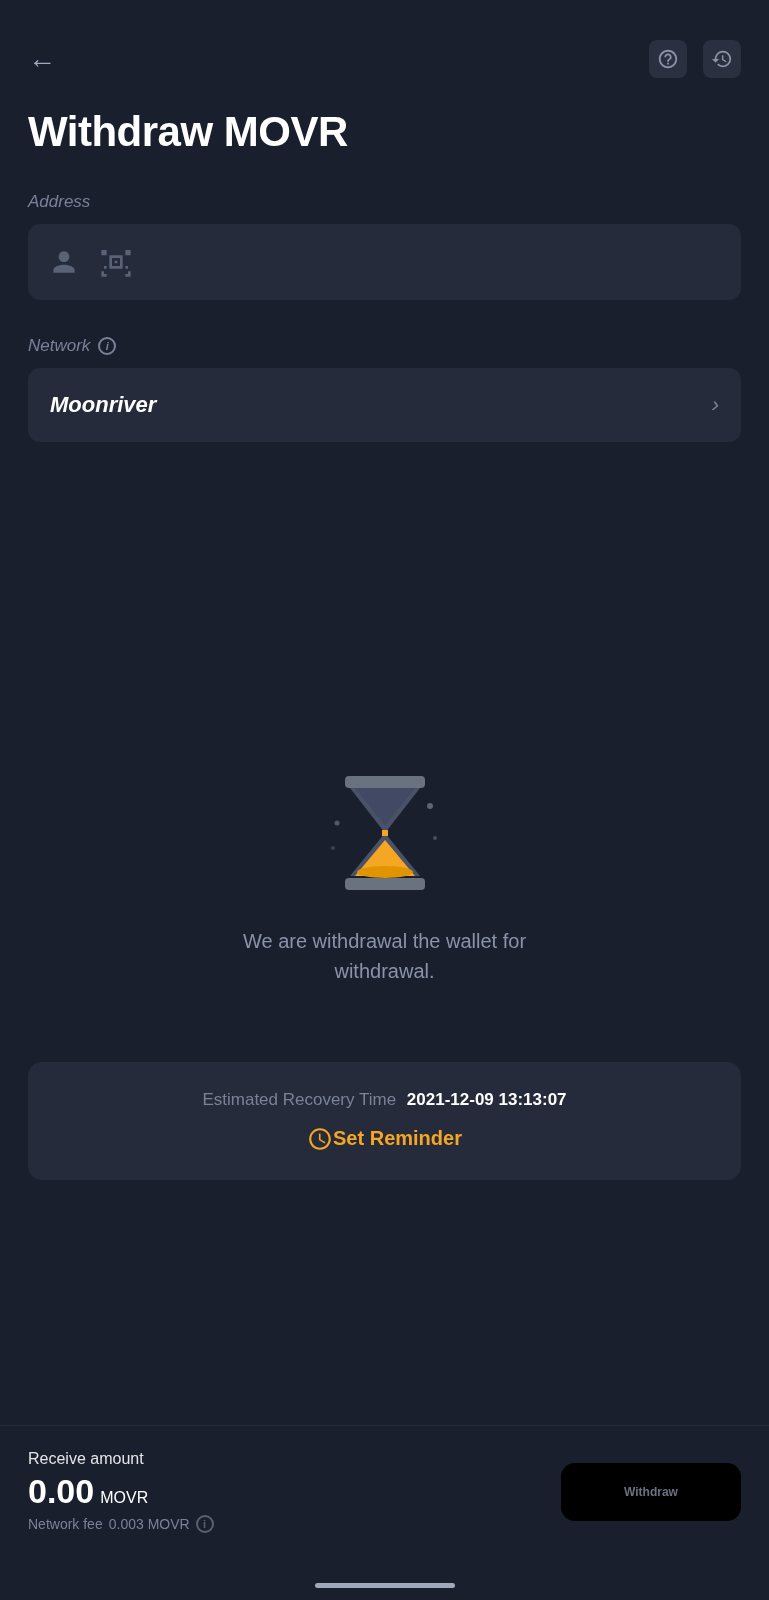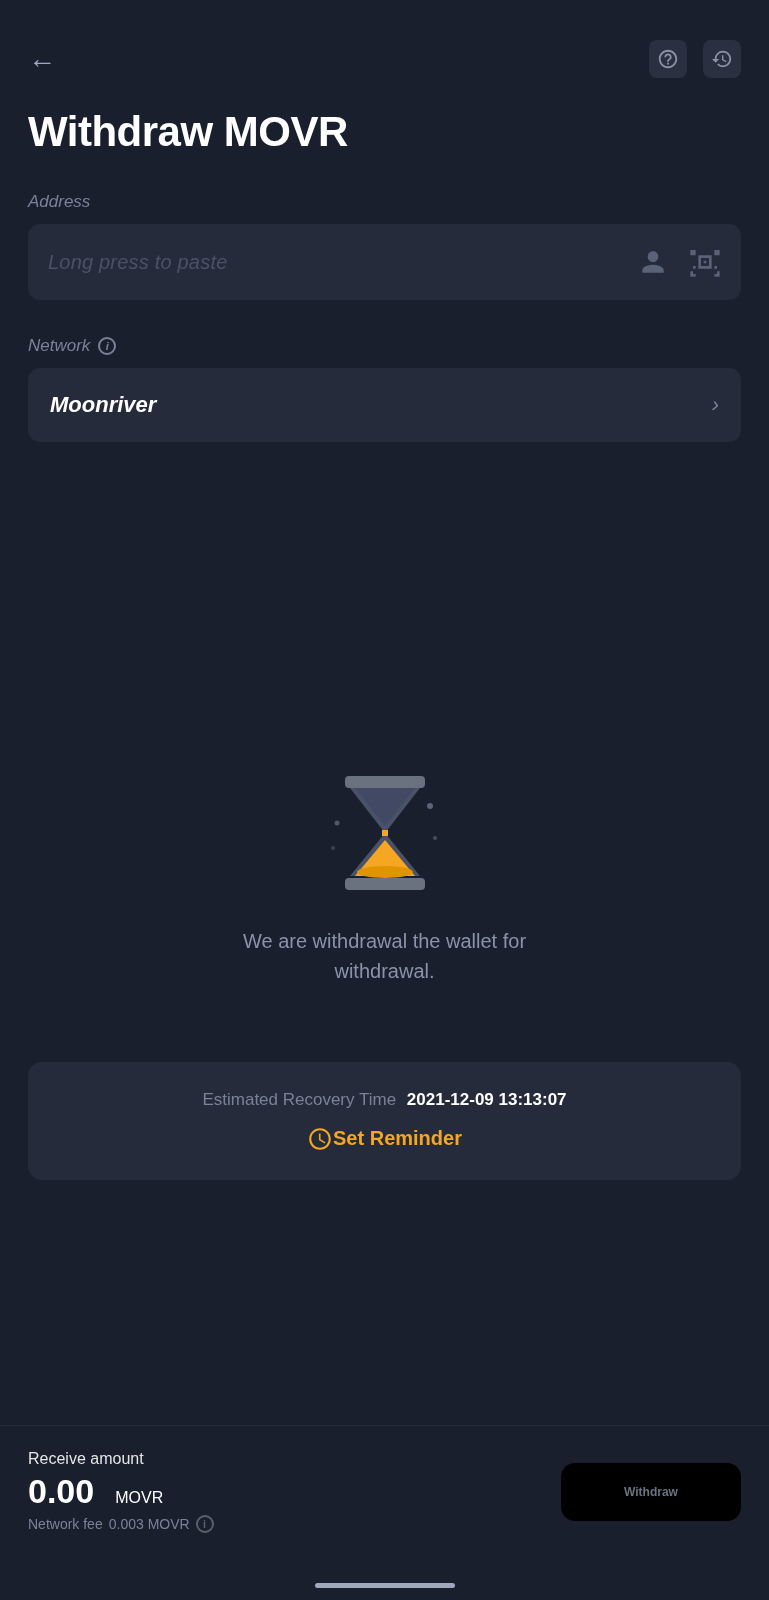--- a/index.html
+++ b/index.html
@@ -232,21 +232,20 @@
       color: #ffffff;
       display: flex;
       align-items: baseline;
       gap: 6px;
     }
 
     .receive-unit {
       font-size: 16px;
       font-weight: 500;
       color: #ffffff;
-      margin-left: 15px;
     }
 
     .network-fee {
       font-size: 14px;
       color: #7a8298;
       display: flex;
       align-items: center;
       gap: 6px;
     }
 
@@ -288,21 +287,20 @@
     </div>
   </div>
 </div>
 
 <div class="page-title">Withdraw MOVR</div>
 
 <div class="section-content">
 
   <div class="field-label">Address</div>
   <div class="address-input-wrapper">
-    <span class="address-placeholder">Long press to paste</span>
     <div class="input-icons">
       <div class="input-icon-btn">
         <svg width="32" height="32" viewBox="0 0 24 24" fill="#5a6278">
           <path d="M12 12c2.21 0 4-1.79 4-4s-1.79-4-4-4-4 1.79-4 4 1.79 4 4 4zm0 2c-2.67 0-8 1.34-8 4v2h16v-2c0-2.66-5.33-4-8-4z"></path>
         </svg>
       </div>
       <div class="input-icon-btn">
         <svg width="32" height="32" viewBox="0 0 24 24" fill="#5a6278">
           <path d="M3 5h2V3H1v4h2V5zm0 14H1v4h4v-2H3v-2zm18 2h-2v2h4v-4h-2v2zM19 3v2h2v2h2V3h-4zM5 7H3V5h2v2zm0 10H3v-2h2v2zm14-2h2v2h-2v-2zm0-10h2v2h-2V5zM7 7h10v10H7V7zm2 8h6V9H9v6zm2-4h2v2h-2v-2z"></path>
         </svg>

